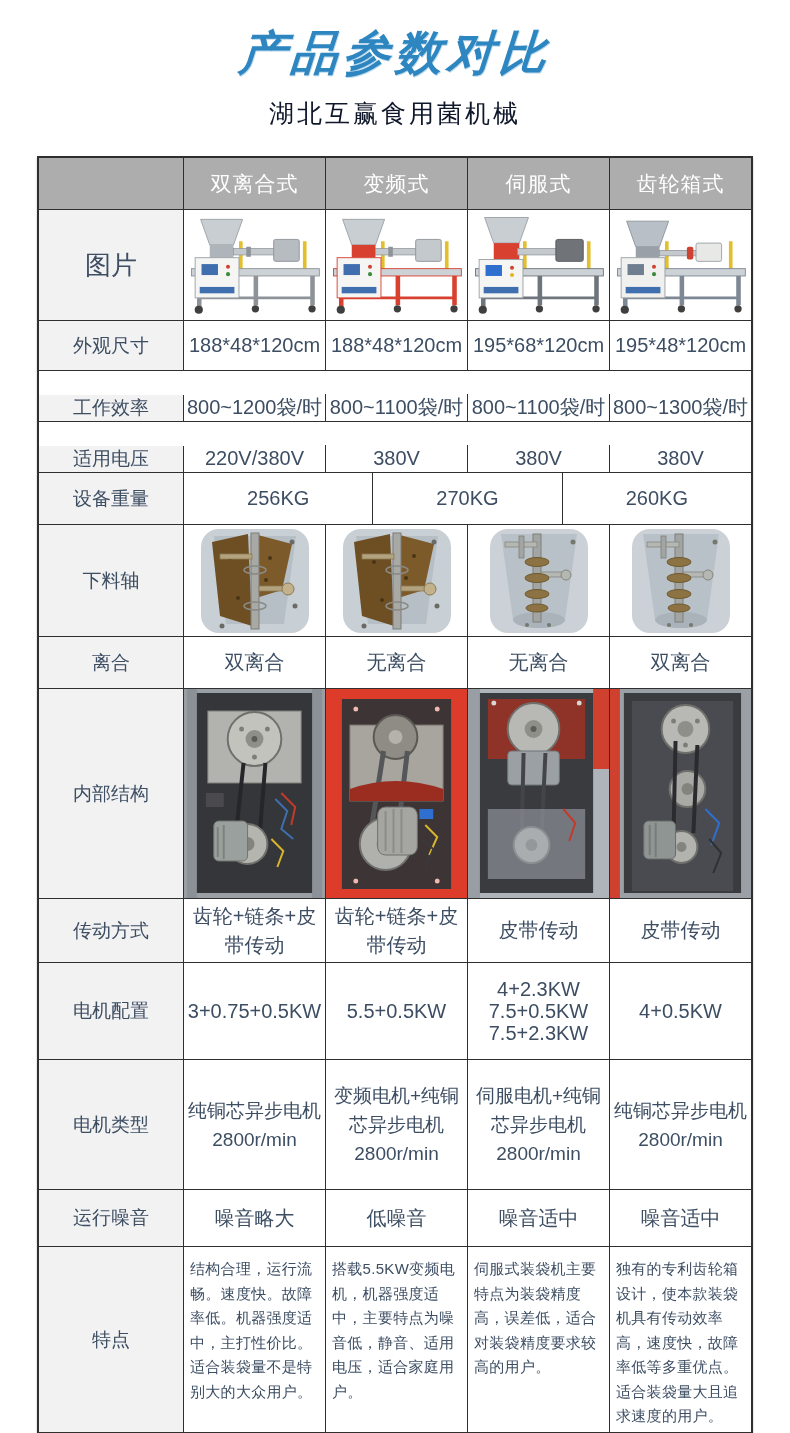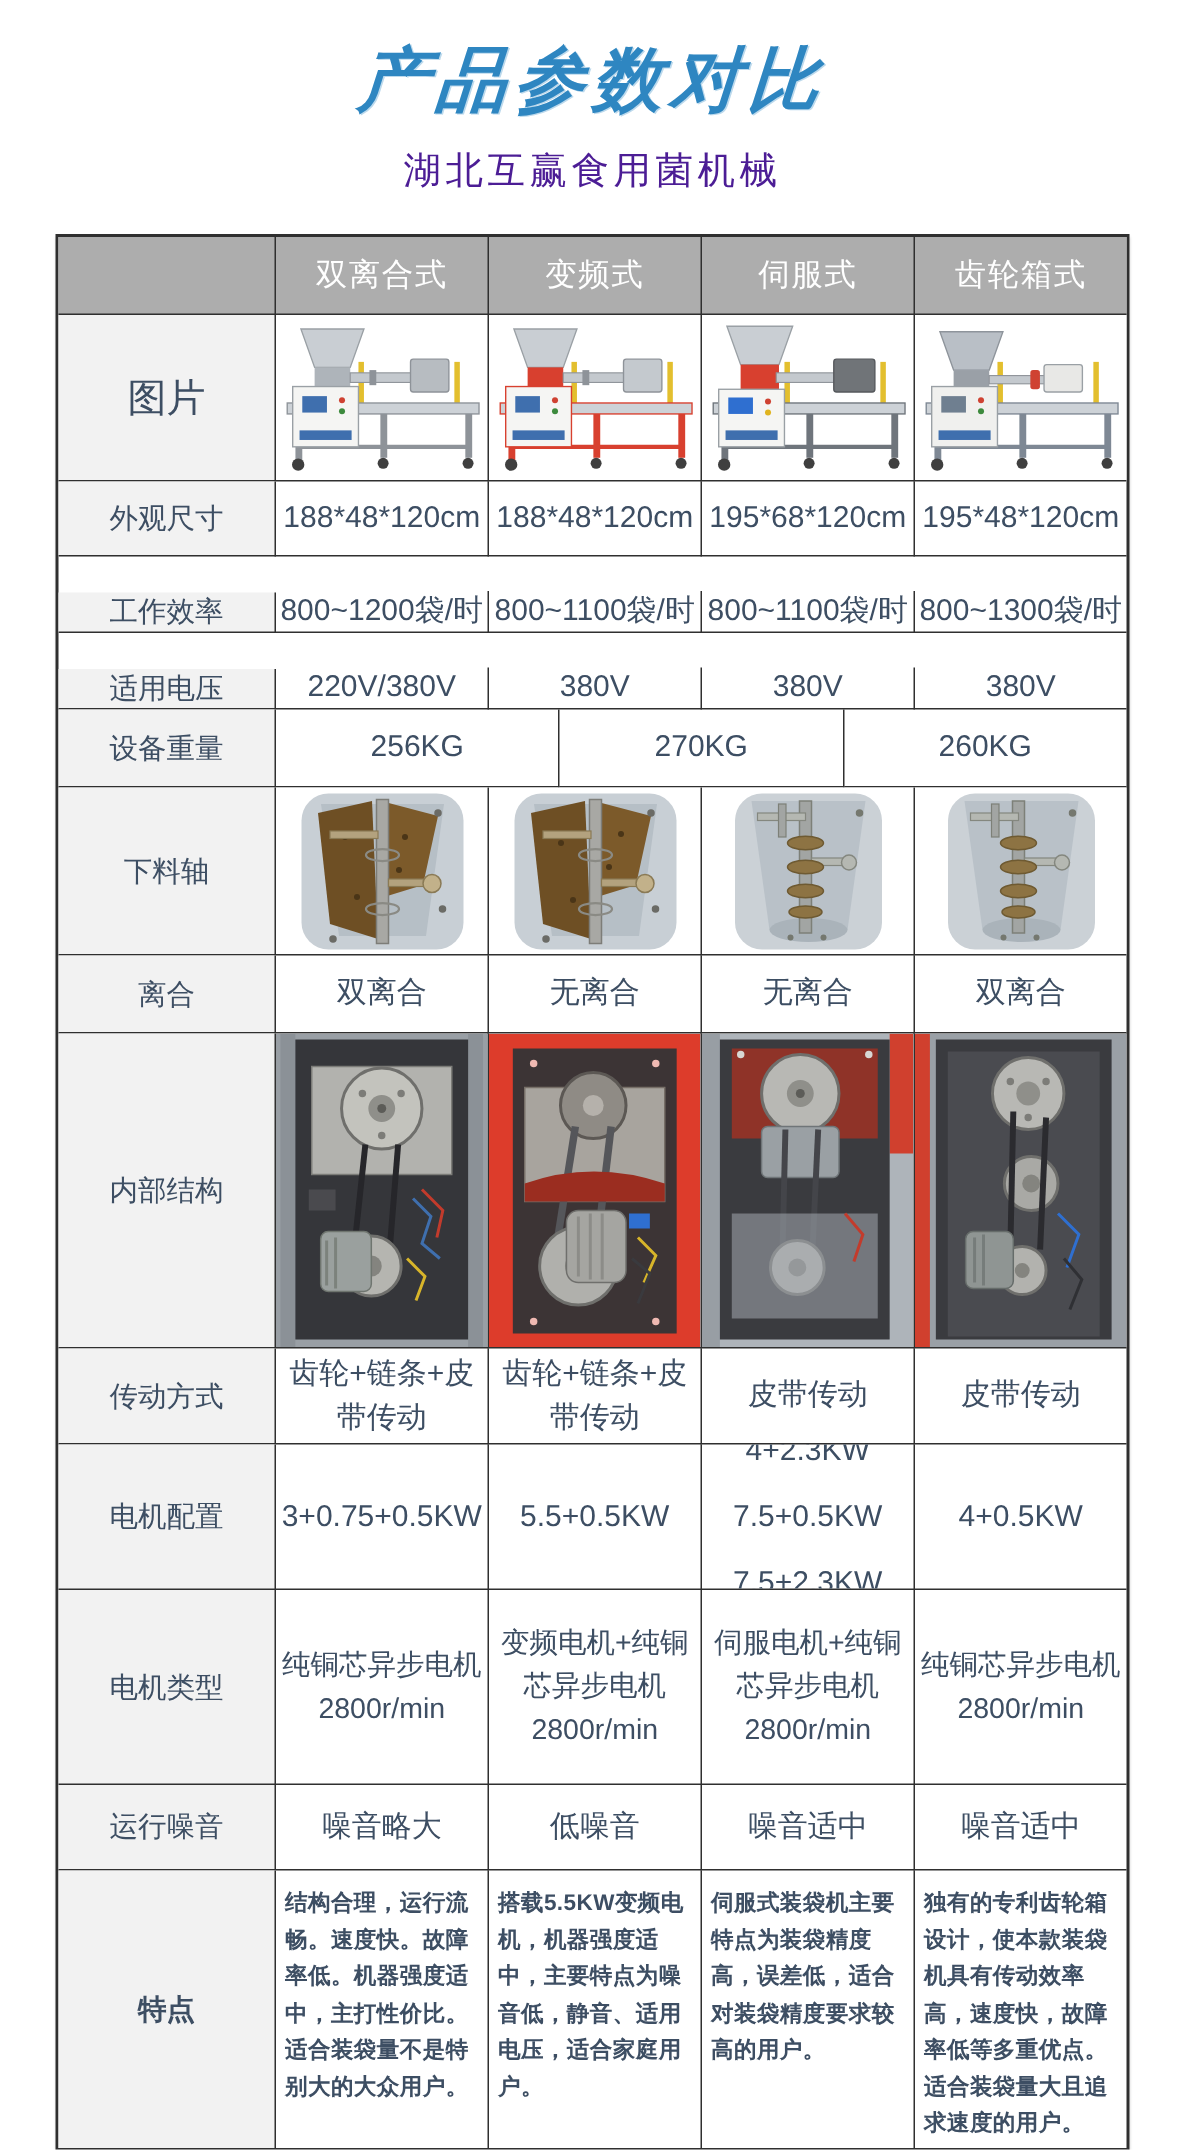--- a/index.html
+++ b/index.html
@@ -16,38 +16,38 @@
   .hdr { text-align:center; padding-top:22px; }
   .title {
     display:inline-block;
     font-size:47px; font-weight:900; font-style:italic;
     letter-spacing:5px; color:#2e86c1;
     transform:skewX(-4deg);
     text-shadow:1px 1px 0 #bcd9ec;
   }
   .subtitle {
     margin-top:12px;
-    font-size:25px; color:#4c1d95; letter-spacing:3px; font-weight:400;
+    font-size:25px; color:#0f172a; letter-spacing:3px; font-weight:400;
   }
 
   
   .tbl {
     width:716px; margin:26px auto 12px auto;
     border:2px solid #2f2f2f;
     background:#fff;
     box-shadow:0 2px 2px rgba(0,0,0,.25);
   }
   .tr { display:flex; }
   .td {
     display:flex; align-items:center; justify-content:center;
     border-right:1px solid #2f2f2f; border-bottom:1px solid #2f2f2f;
     overflow:hidden; text-align:center;
   }
   .td:last-child { border-right:none; }
-  .tr:last-child .td { border-bottom:none;font-weight:bold; }
+  .tr:last-child .td { border-bottom:none; }
   .lab { width:145px; flex:none; background:#f2f2f2; font-size:19px; }
   .val { flex:1 1 0; font-size:20px; white-space:pre-line; line-height:27px; }
 
   .h52  { height:52px; }  .h50 { height:50px; }  .h51 { height:51px;align-items:flex-end; }
   .h111 { height:111px; } .h112 { height:112px; }
   .h210 { height:210px; } .h64 { height:64px; }  .h97 { height:97px; }
   .h130 { height:130px; } .h57 { height:57px; }  .h185 { height:185px; }
 
   .th { background:#adadad; color:#ffffff; font-size:21px; letter-spacing:1px; }
   .tr-head .lab { background:#adadad; }
@@ -425,21 +425,21 @@
       <div class="td val">齿轮+链条+皮带传动</div>
       <div class="td val">齿轮+链条+皮带传动</div>
       <div class="td val">皮带传动</div>
       <div class="td val">皮带传动</div>
     </div>
 
     <div class="tr h97">
       <div class="td lab">电机配置</div>
       <div class="td val">3+0.75+0.5KW</div>
       <div class="td val">5.5+0.5KW</div>
-      <div class="td val" style="line-height:44px;">4+2.3KW
+      <div class="td val" style="line-height:22px;">4+2.3KW
 7.5+0.5KW
 7.5+2.3KW</div>
       <div class="td val">4+0.5KW</div>
     </div>
 
     <div class="tr mtype h130">
       <div class="td lab">电机类型</div>
       <div class="td val">纯铜芯异步电机
 2800r/min</div>
       <div class="td val">变频电机+纯铜芯异步电机

